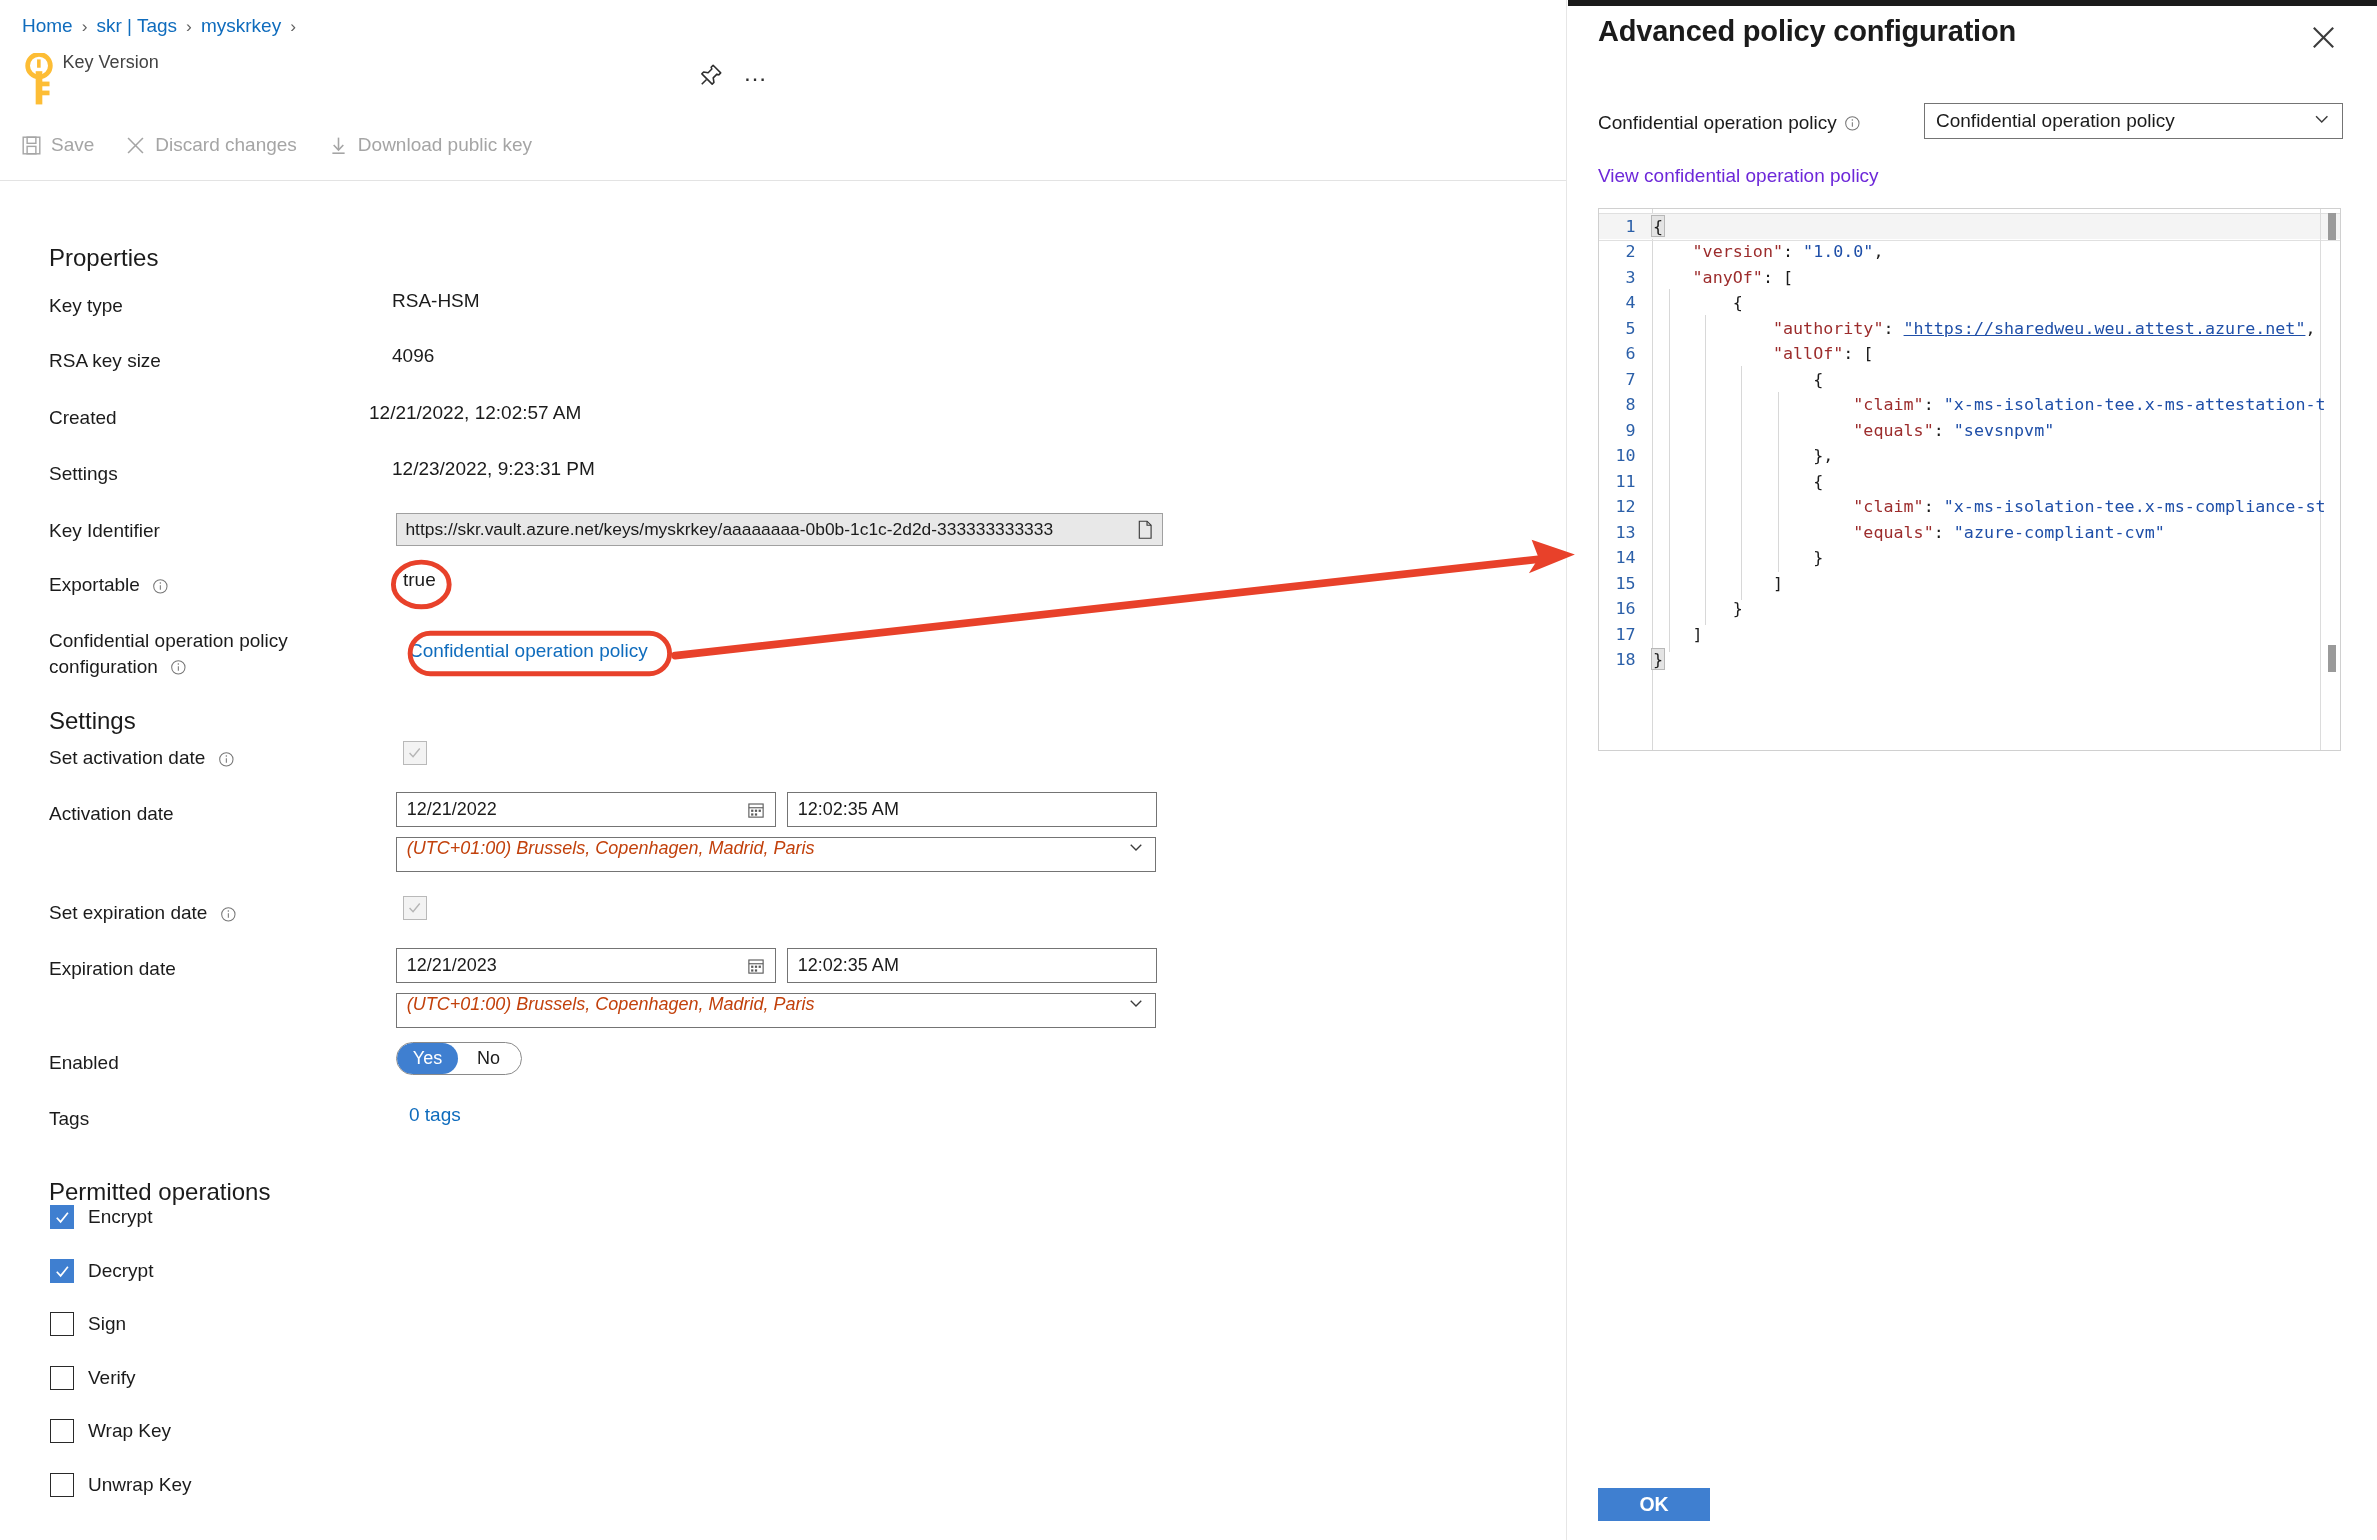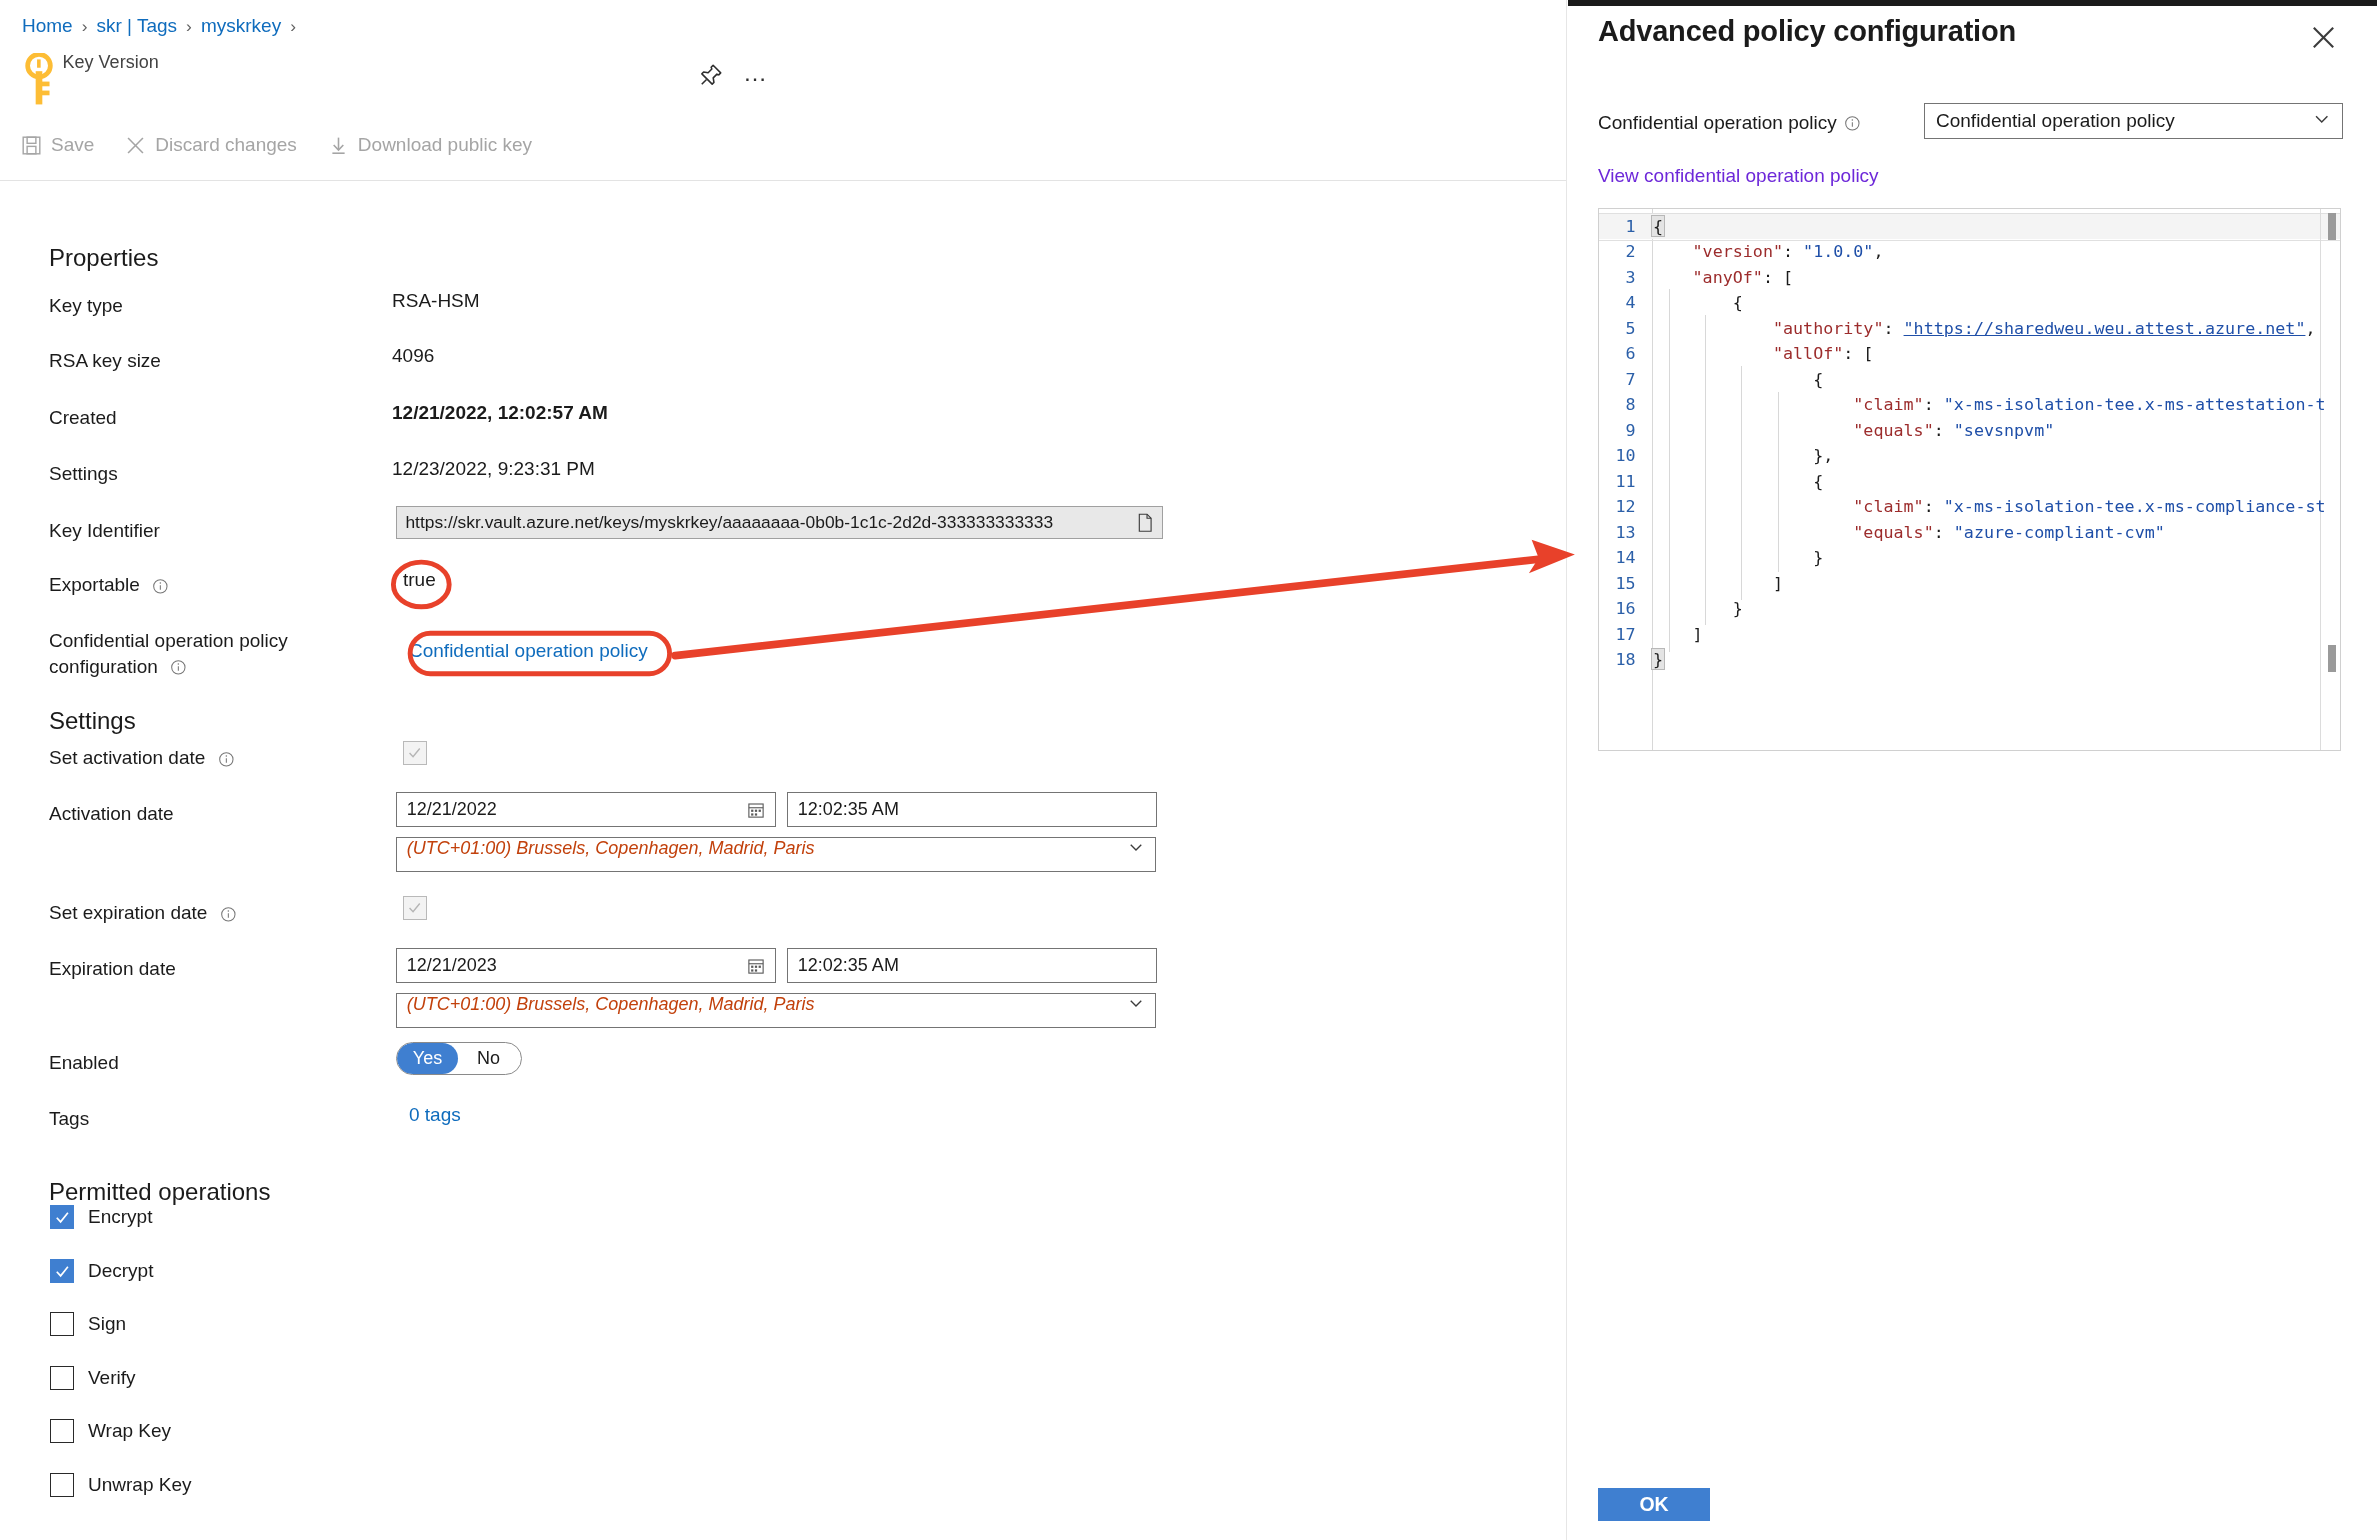--- a/index.html
+++ b/index.html
@@ -79,20 +79,21 @@
     width: 16.7px; height: 16.7px; margin-left: 7px;
   }
 
   
   .ro-box {
     position: absolute;
     height: 33px; background: #e8e8e8;
     border: 0.7px solid #a0a0a0;
     display: flex; align-items: center;
     padding: 0 8.4px;
+    margin-top: 7px;
   }
   .ro-box .txt {
     font-size: 17.4px; color: #1b1b1b; white-space: nowrap;
     overflow: hidden; flex: 1;
   }
 
   
   .chk-disabled {
     position: absolute; width: 24px; height: 24px;
     border: 0.7px solid #b9b9b9; background: #f3f3f3;
@@ -325,21 +326,21 @@
 
     <div class="section-head" style="left:49px; top:244px;">Properties</div>
 
     <div class="flabel" style="left:49px; top:293px;">Key type</div>
     <div class="fvalue" style="left:392px; top:290px;">RSA-HSM</div>
 
     <div class="flabel" style="left:49px; top:348px;">RSA key size</div>
     <div class="fvalue" style="left:392px; top:345px;">4096</div>
 
     <div class="flabel" style="left:49px; top:405px;">Created</div>
-    <div class="fvalue" style="left:392px; top:402px;font-weight:bold;">12/21/2022, 12:02:57 AM</div>
+    <div class="fvalue" style="left:369px; top:402px;">12/21/2022, 12:02:57 AM</div>
 
     <div class="flabel" style="left:49px; top:461px;">Settings</div>
     <div class="fvalue" style="left:392px; top:458px;">12/23/2022, 9:23:31 PM</div>
 
     <div class="flabel" style="left:49px; top:518px;">Key Identifier</div>
     <div class="ro-box" style="left:396px; top:506px; width:767px;">
       <span class="txt">https://skr.vault.azure.net/keys/myskrkey/aaaaaaaa-0b0b-1c1c-2d2d-333333333333</span>
       <svg width="18" height="19.5" viewBox="0 0 22 24" style="flex:none;">
         <path d="M4 1.5 h9.5 L18.5 6.5 V22.5 H4 Z" fill="none" stroke="#3b3b3b" stroke-width="1.4"></path>
         <path d="M13.5 1.5 V6.5 H18.5" fill="none" stroke="#3b3b3b" stroke-width="1.4"></path>

